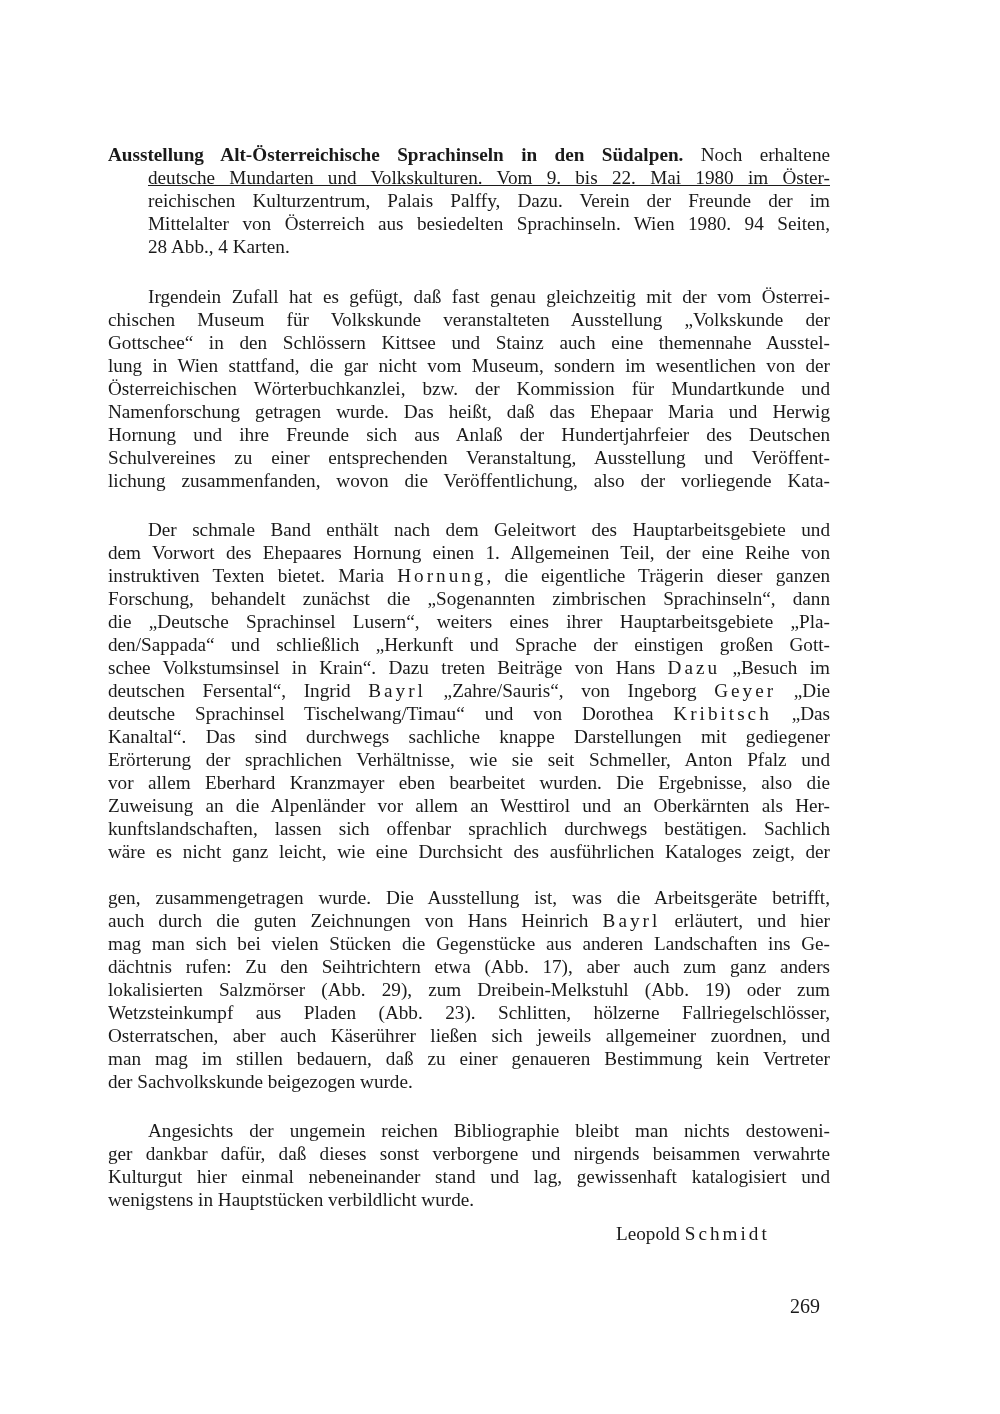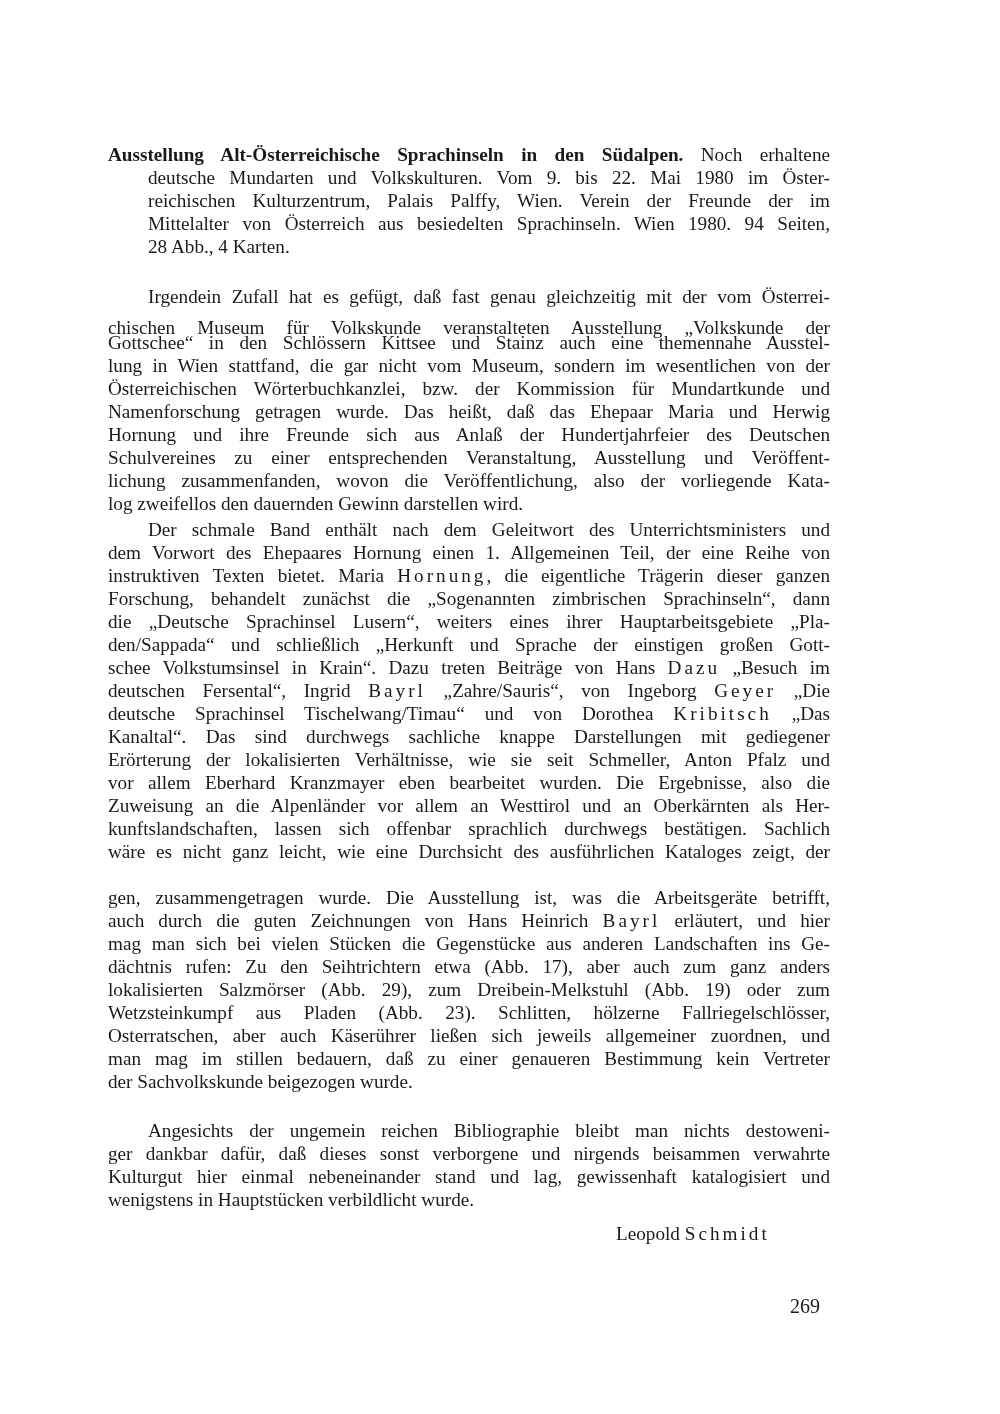--- a/index.html
+++ b/index.html
@@ -32,47 +32,46 @@
     position: absolute; left: 786px; top: 1292px;
     font-size: 20px; line-height: 28px;
   }
 </style>
 </head>
 <body>
 
 <div class="page">
 
   <div class="line" style="top:143px;"><span class="bold">Ausstellung Alt-Österreichische Sprachinseln in den Südalpen.</span><span> Noch erhaltene</span></div>
-  <div class="line hang" style="top:166px;">deutsche Mundarten und Volkskulturen. Vom 9. bis 22. Mai 1980 im Öster-</div>
-  <div class="line hang" style="top:189px;">reichischen Kulturzentrum, Palais Palffy, Wien. Verein der Freunde der im</div>
+  <div class="line hang" style="top:166px;text-decoration:underline;">deutsche Mundarten und Volkskulturen. Vom 9. bis 22. Mai 1980 im Öster-</div>
+  <div class="line hang" style="top:189px;">reichischen Kulturzentrum, Palais Palffy, Dazu. Verein der Freunde der im</div>
   <div class="line hang" style="top:212px;">Mittelalter von Österreich aus besiedelten Sprachinseln. Wien 1980. 94 Seiten,</div>
   <div class="line hang last" style="top:235px;">28 Abb., 4 Karten.</div>
 
   <div class="line par" style="top:285px;">Irgendein Zufall hat es gefügt, daß fast genau gleichzeitig mit der vom Österrei-</div>
-  <div class="line" style="top:308px;margin-top:8px;">chischen Museum für Volkskunde veranstalteten Ausstellung „Volkskunde der</div>
+  <div class="line" style="top:308px;">chischen Museum für Volkskunde veranstalteten Ausstellung „Volkskunde der</div>
   <div class="line" style="top:331px;">Gottschee“ in den Schlössern Kittsee und Stainz auch eine themennahe Ausstel-</div>
   <div class="line" style="top:354px;">lung in Wien stattfand, die gar nicht vom Museum, sondern im wesentlichen von der</div>
   <div class="line" style="top:377px;">Österreichischen Wörterbuchkanzlei, bzw. der Kommission für Mundartkunde und</div>
   <div class="line" style="top:400px;">Namenforschung getragen wurde. Das heißt, daß das Ehepaar Maria und Herwig</div>
   <div class="line" style="top:423px;">Hornung und ihre Freunde sich aus Anlaß der Hundertjahrfeier des Deutschen</div>
   <div class="line" style="top:446px;">Schulvereines zu einer entsprechenden Veranstaltung, Ausstellung und Veröffent-</div>
   <div class="line" style="top:469px;">lichung zusammenfanden, wovon die Veröffentlichung, also der vorliegende Kata-</div>
-  <div class="line last" style="top:492px;">log zweifellos den dauernden Gewinn darstellen wird.</div>
 
-  <div class="line par" style="top:518px;">Der schmale Band enthält nach dem Geleitwort des Unterrichtsministers und</div>
+  <div class="line par" style="top:518px;">Der schmale Band enthält nach dem Geleitwort des Hauptarbeitsgebiete und</div>
   <div class="line" style="top:541px;">dem Vorwort des Ehepaares Hornung einen 1. Allgemeinen Teil, der eine Reihe von</div>
   <div class="line" style="top:564px;"><span>instruktiven Texten bietet. Maria </span><span class="sp">Hornung</span><span>, die eigentliche Trägerin dieser ganzen</span></div>
   <div class="line" style="top:587px;">Forschung, behandelt zunächst die „Sogenannten zimbrischen Sprachinseln“, dann</div>
   <div class="line" style="top:610px;">die „Deutsche Sprachinsel Lusern“, weiters eines ihrer Hauptarbeitsgebiete „Pla-</div>
   <div class="line" style="top:633px;">den/Sappada“ und schließlich „Herkunft und Sprache der einstigen großen Gott-</div>
   <div class="line" style="top:656px;"><span>schee Volkstumsinsel in Krain“. Dazu treten Beiträge von Hans </span><span class="sp">Dazu</span><span> „Besuch im</span></div>
   <div class="line" style="top:679px;"><span>deutschen Fersental“, Ingrid </span><span class="sp">Bayrl</span><span> „Zahre/Sauris“, von Ingeborg </span><span class="sp">Geyer</span><span> „Die</span></div>
   <div class="line" style="top:702px;"><span>deutsche Sprachinsel Tischelwang/Timau“ und von Dorothea </span><span class="sp">Kribitsch</span><span> „Das</span></div>
   <div class="line" style="top:725px;">Kanaltal“. Das sind durchwegs sachliche knappe Darstellungen mit gediegener</div>
-  <div class="line" style="top:748px;">Erörterung der lokalisierten Verhältnisse, wie sie seit Schmeller, Anton Pfalz und</div>
+  <div class="line" style="top:748px;">Erörterung der sprachlichen Verhältnisse, wie sie seit Schmeller, Anton Pfalz und</div>
   <div class="line" style="top:771px;">vor allem Eberhard Kranzmayer eben bearbeitet wurden. Die Ergebnisse, also die</div>
   <div class="line" style="top:794px;">Zuweisung an die Alpenländer vor allem an Westtirol und an Oberkärnten als Her-</div>
   <div class="line" style="top:817px;">kunftslandschaften, lassen sich offenbar sprachlich durchwegs bestätigen. Sachlich</div>
   <div class="line" style="top:840px;">wäre es nicht ganz leicht, wie eine Durchsicht des ausführlichen Kataloges zeigt, der</div>
   <div class="line" style="top:886px;">gen, zusammengetragen wurde. Die Ausstellung ist, was die Arbeitsgeräte betrifft,</div>
   <div class="line" style="top:909px;"><span>auch durch die guten Zeichnungen von Hans Heinrich </span><span class="sp">Bayrl</span><span> erläutert, und hier</span></div>
   <div class="line" style="top:932px;">mag man sich bei vielen Stücken die Gegenstücke aus anderen Landschaften ins Ge-</div>
   <div class="line" style="top:955px;">dächtnis rufen: Zu den Seihtrichtern etwa (Abb. 17), aber auch zum ganz anders</div>
   <div class="line" style="top:978px;">lokalisierten Salzmörser (Abb. 29), zum Dreibein-Melkstuhl (Abb. 19) oder zum</div>
   <div class="line" style="top:1001px;">Wetzsteinkumpf aus Pladen (Abb. 23). Schlitten, hölzerne Fallriegelschlösser,</div>

